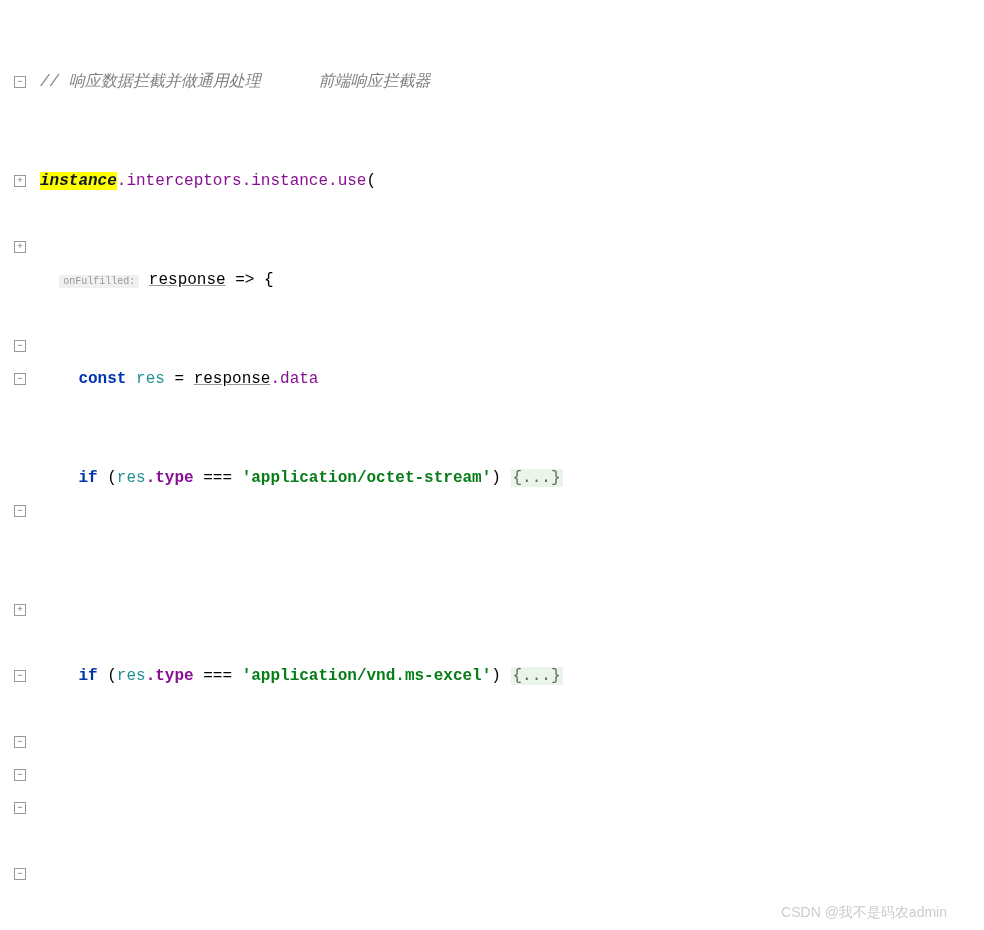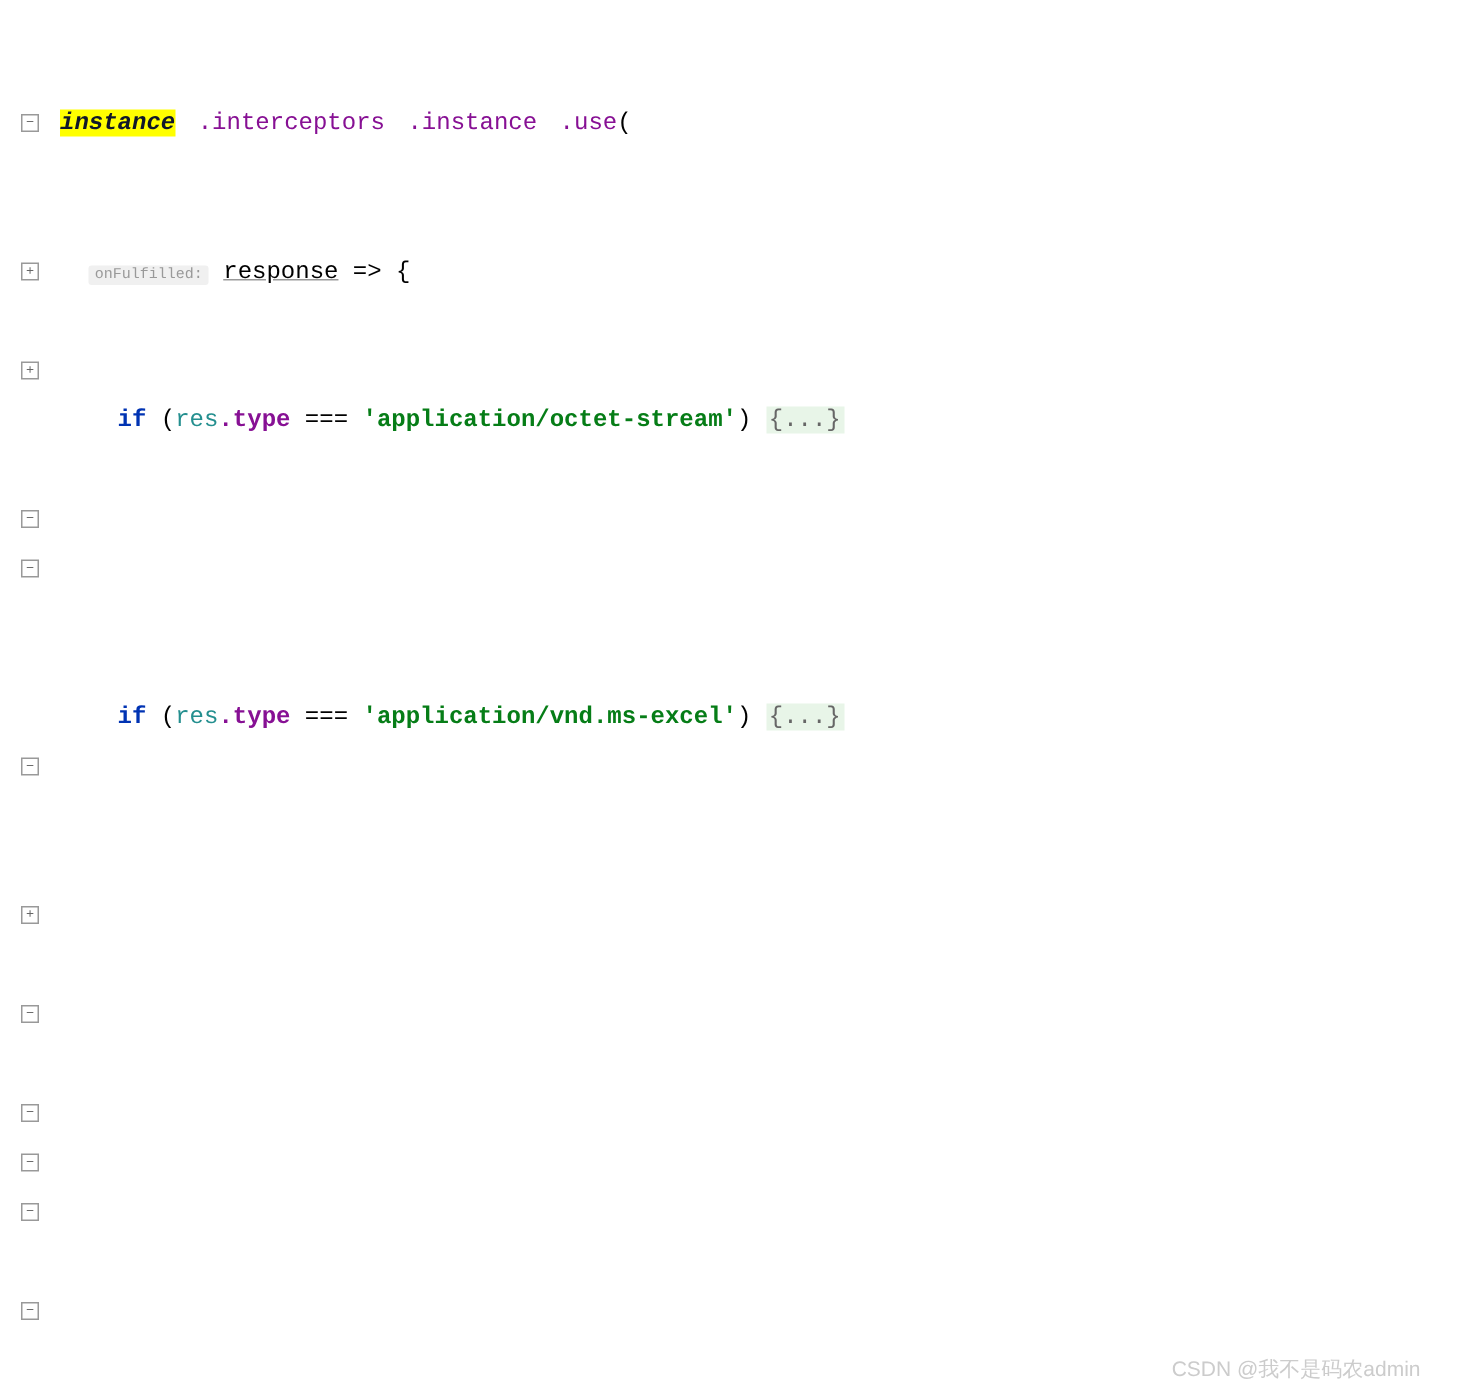--- a/index.html
+++ b/index.html
@@ -44,21 +44,21 @@
     }
     .line {
       height: 33px;
       position: relative;
     }
     .comment { color: #808080; font-style: italic; }
     .keyword { color: #0033b3; font-weight: bold; }
     .keyword-const { color: #0033b3; font-weight: bold; }
     .string { color: #067d17; font-weight: bold; }
     .identifier { color: #000000; }
-    .property { color: #871094; padding-left: 15px; }
+    .property { color: #871094; }
     .property-bold { color: #871094; font-weight: bold; margin-top: 16px; }
     .hint { color: #999; background: #f0f0f0; padding: 1px 4px; border-radius: 2px; font-size: 10px; font-style: normal; }
     .highlighted-var { background: #ffff00; color: #0f172a; font-style: italic; font-weight: bold; }
     .paren { color: #000; }
     .folded { background: #e8f5e8; color: #666; padding: 0 2px; }
     .underline { text-decoration: underline; text-decoration-color: #999; }
     .var-name { color: #248f8f; }
     .watermark {
       position: absolute;
       bottom: 8px;
@@ -81,22 +81,24 @@
     <div class="fold-icon" style="top:505px">−</div>
     <div class="fold-icon" style="top:604px">+</div>
     <div class="fold-icon" style="top:670px">−</div>
     <div class="fold-icon" style="top:736px">−</div>
     <div class="fold-icon" style="top:769px">−</div>
     <div class="fold-icon" style="top:802px">−</div>
     <div class="fold-icon" style="top:868px">−</div>
   </div>
 
   <div class="code-area">
+    <div class="line"><span class="comment">// 响应数据拦截并做通用处理</span><span class="comment">      </span><span class="comment">前端响应拦截器</span></div>
     <div class="line"><span class="highlighted-var">instance</span><span class="property">.interceptors</span><span class="property">.instance</span><span class="property">.use</span><span class="paren">(</span></div>
     <div class="line">  <span class="hint">onFulfilled:</span> <span class="underline identifier">response</span><span> =&gt; {</span></div>
+    <div class="line">    <span class="keyword-const">const</span><span class="var-name"> res </span><span>= </span><span class="underline identifier">response</span><span class="property">.data</span></div>
     <div class="line">    <span class="keyword">if</span><span> (</span><span class="var-name">res</span><span class="property-bold">.type</span><span> === </span><span class="string">'application/octet-stream'</span><span>) </span><span class="folded">{...}</span></div>
     <div class="line"></div>
     <div class="line">    <span class="keyword">if</span><span> (</span><span class="var-name">res</span><span class="property-bold">.type</span><span> === </span><span class="string">'application/vnd.ms-excel'</span><span>) </span><span class="folded">{...}</span></div>
     <div class="line"></div>
     
     
     
     
     
     

